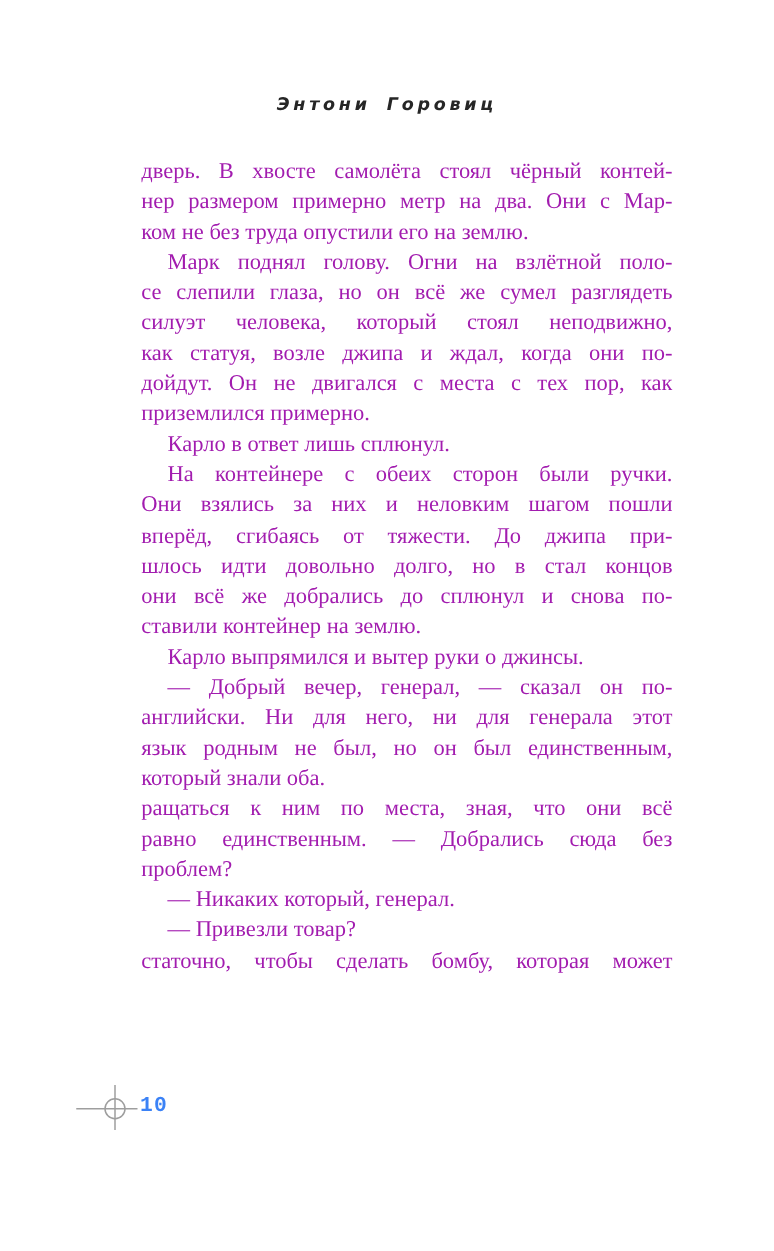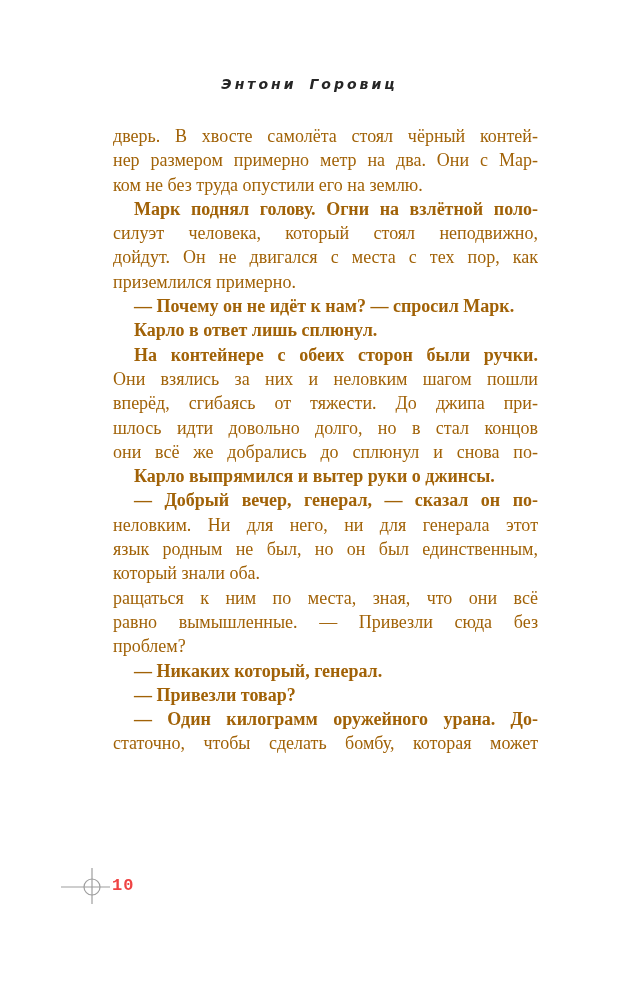--- a/index.html
+++ b/index.html
@@ -28,93 +28,93 @@
     letter-spacing: 3px;
     word-spacing: 5px;
     color: #262626;
   }
   .body-text {
     position: absolute;
     top: 124px;
     left: 113px;
     width: 425px;
     font-size: 18px;
-    color: #a16207;
+    color: #a21caf;
   }
   .line {
     height: 24.3px;
     line-height: 24.3px;
     overflow: hidden;
     text-align: justify;
     text-align-last: justify;
     white-space: normal;
   }
   .line.last {
     text-align-last: left;
   }
   .line.indent {
     text-indent: 21px;
-    font-weight: bold;
   }
   .footer {
     position: absolute;
     left: 58px;
     top: 864px;
     height: 44px;
     display: flex;
     align-items: center;
   }
   .reg-mark {
     display: block;
   }
   .page-number {
     position: absolute;
     left: 112px;
     top: 876px;
     font-family: "Liberation Mono", monospace;
     font-weight: 700;
     font-size: 17px;
     letter-spacing: 1px;
-    color: #ef4444;
+    color: #3b82f6;
     text-align: right;
   }
 </style>
 </head>
 <body>
 
 <div class="page">
 
   <div class="running-head">Энтони Горовиц</div>
 
   <div class="body-text" id="body-text">
       <div class="line">дверь. В хвосте самолёта стоял чёрный контей-</div>
       <div class="line">нер размером примерно метр на два. Они с Мар-</div>
       <div class="line last">ком не без труда опустили его на землю.</div>
       <div class="line indent">Марк поднял голову. Огни на взлётной поло-</div>
+      <div class="line">се слепили глаза, но он всё же сумел разглядеть</div>
       <div class="line">силуэт человека, который стоял неподвижно,</div>
+      <div class="line">как статуя, возле джипа и ждал, когда они по-</div>
       <div class="line">дойдут. Он не двигался с места с тех пор, как</div>
       <div class="line last">приземлился примерно.</div>
-      <div class="line indent last">— Почему он не идёт к нам? — спросил Марк.</div>
       <div class="line indent last">Карло в ответ лишь сплюнул.</div>
       <div class="line indent">На контейнере с обеих сторон были ручки.</div>
       <div class="line">Они взялись за них и неловким шагом пошли</div>
       <div class="line">вперёд, сгибаясь от тяжести. До джипа при-</div>
       <div class="line">шлось идти довольно долго, но в стал концов</div>
       <div class="line">они всё же добрались до сплюнул и снова по-</div>
+      <div class="line last">ставили контейнер на землю.</div>
       <div class="line indent last">Карло выпрямился и вытер руки о джинсы.</div>
       <div class="line indent">— Добрый вечер, генерал, — сказал он по-</div>
-      <div class="line">неловким. Ни для него, ни для генерала этот</div>
+      <div class="line">английски. Ни для него, ни для генерала этот</div>
       <div class="line">язык родным не был, но он был единственным,</div>
       <div class="line last">который знали оба.</div>
       <div class="line">ращаться к ним по места, зная, что они всё</div>
-      <div class="line">равно вымышленные. — Привезли сюда без</div>
+      <div class="line">равно единственным. — Добрались сюда без</div>
       <div class="line last">проблем?</div>
       <div class="line indent last">— Никаких который, генерал.</div>
       <div class="line indent last">— Привезли товар?</div>
-      <div class="line indent">— Один килограмм оружейного урана. До-</div>
       <div class="line">статочно, чтобы сделать бомбу, которая может</div>
     </div>
 
   <div class="footer">
     <svg class="reg-mark" width="60" height="44" viewBox="0 0 60 44">
       <line x1="3" y1="23" x2="52" y2="23" stroke="#9e9e9e" stroke-width="1.2"></line>
       <line x1="34" y1="4" x2="34" y2="40" stroke="#9e9e9e" stroke-width="1.2"></line>
       <circle cx="34" cy="23" r="8" fill="none" stroke="#9e9e9e" stroke-width="1.2"></circle>
     </svg>
   </div>

